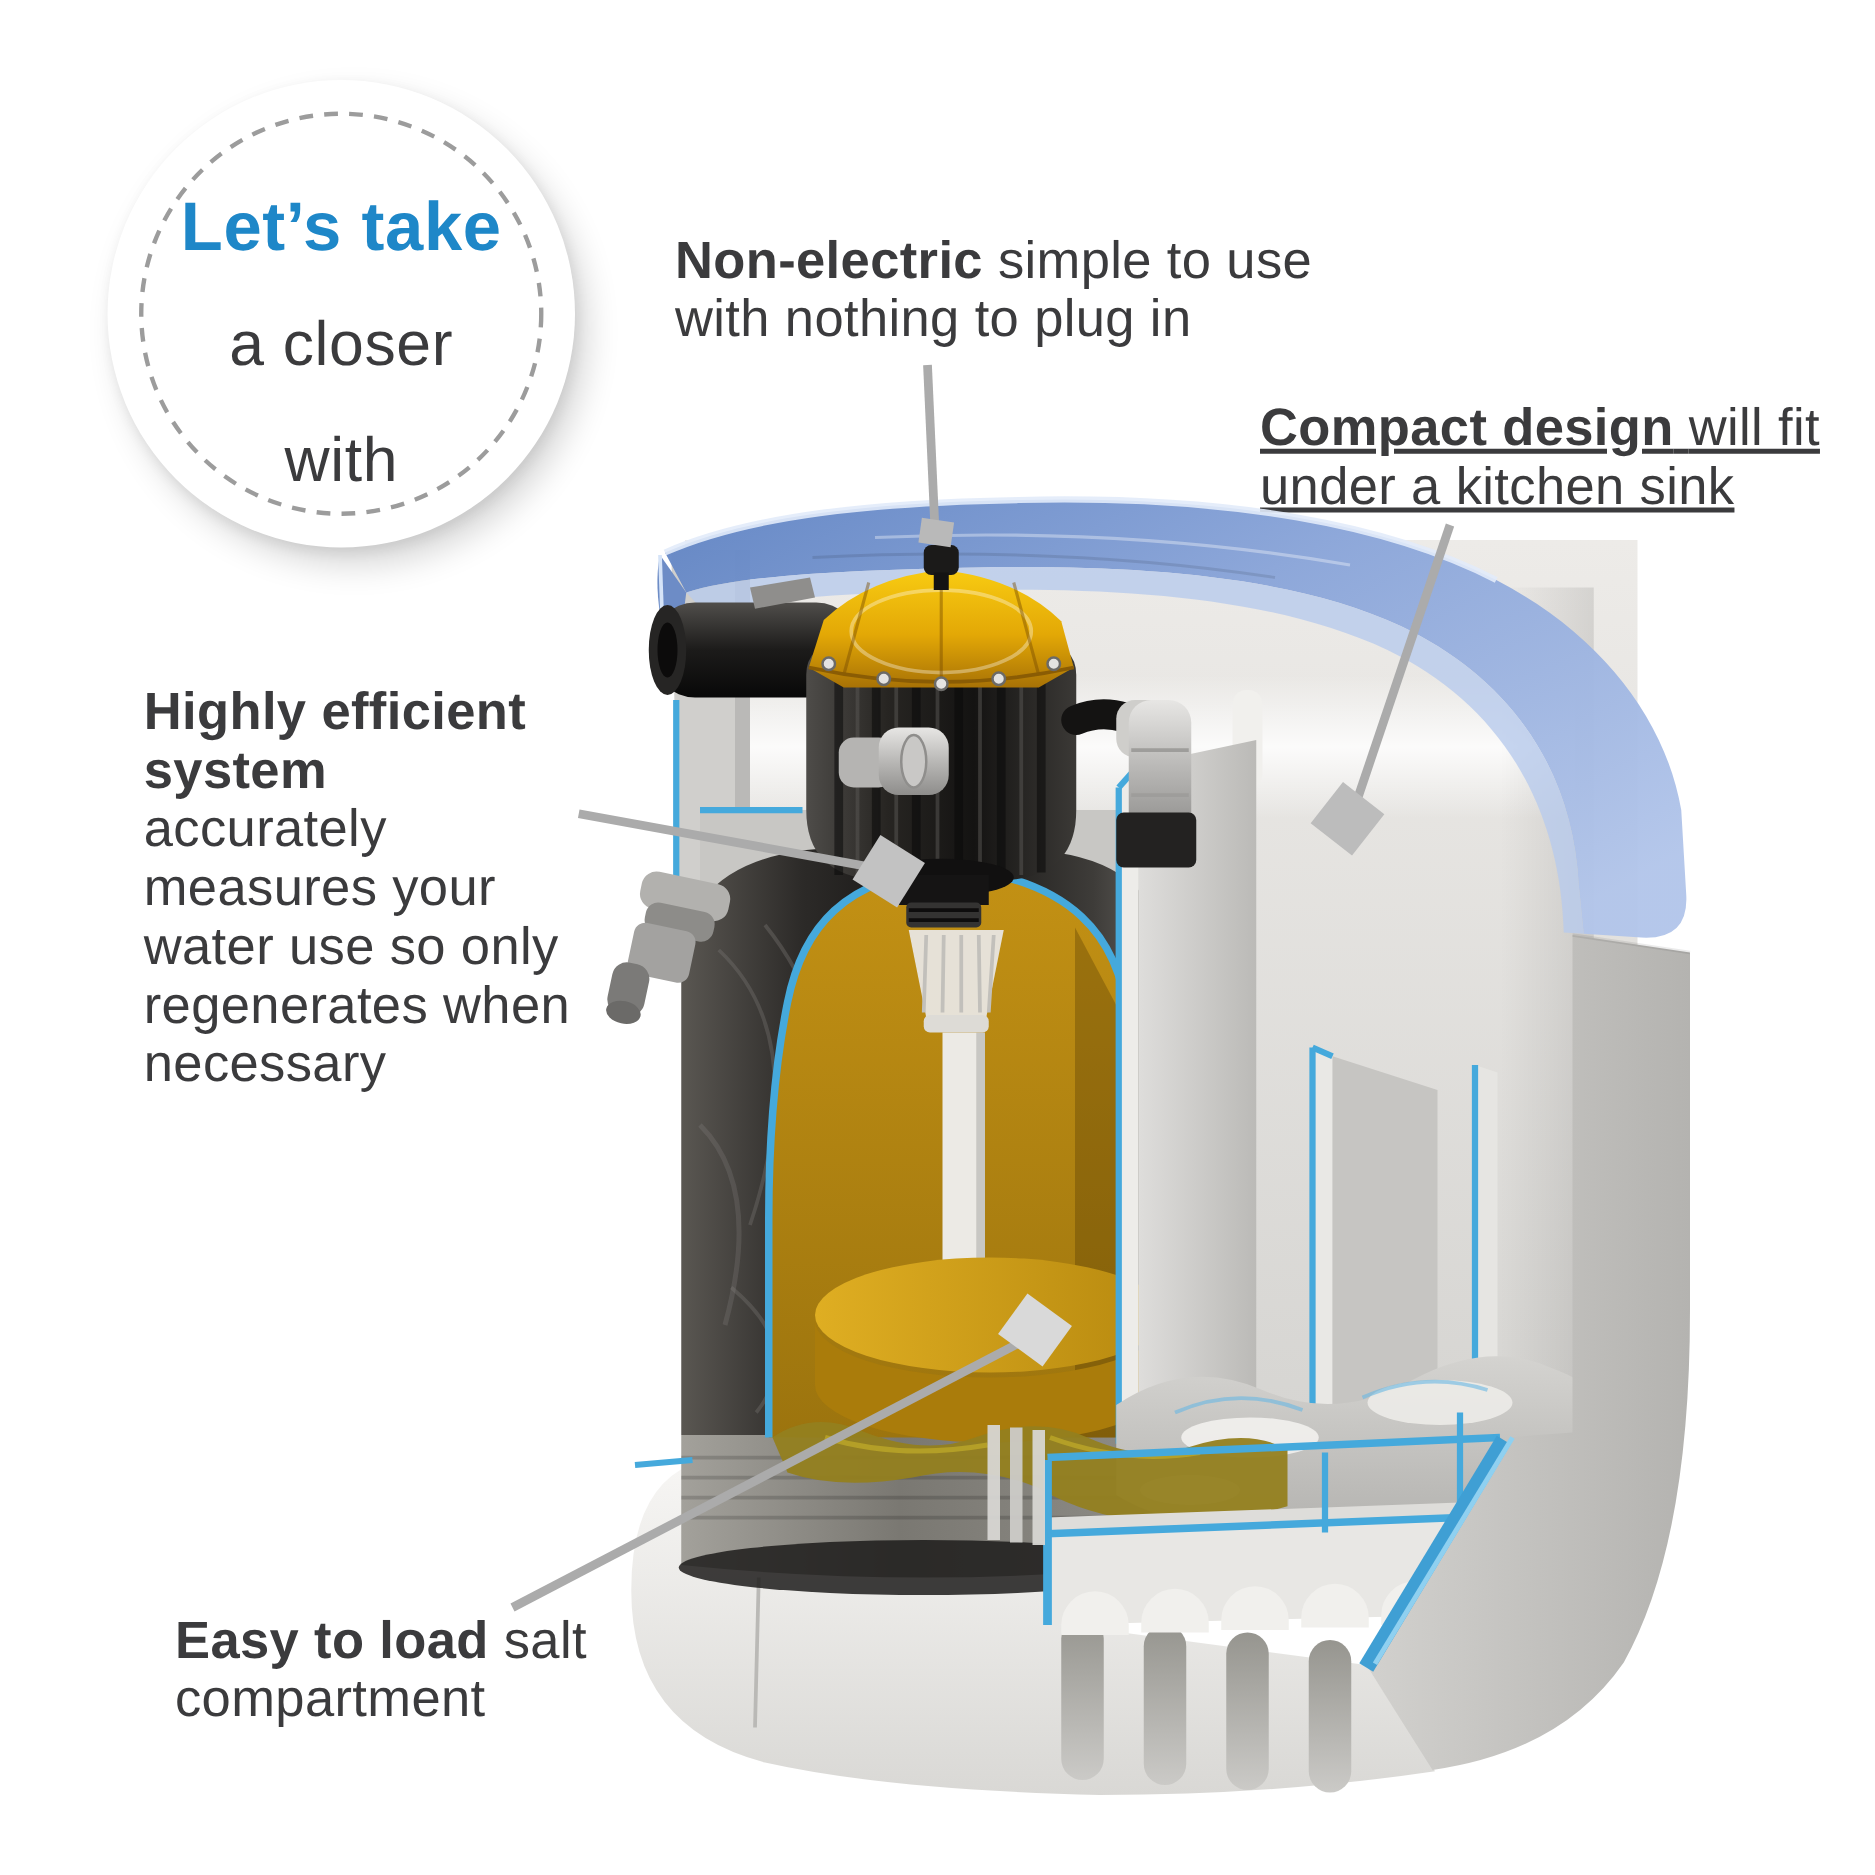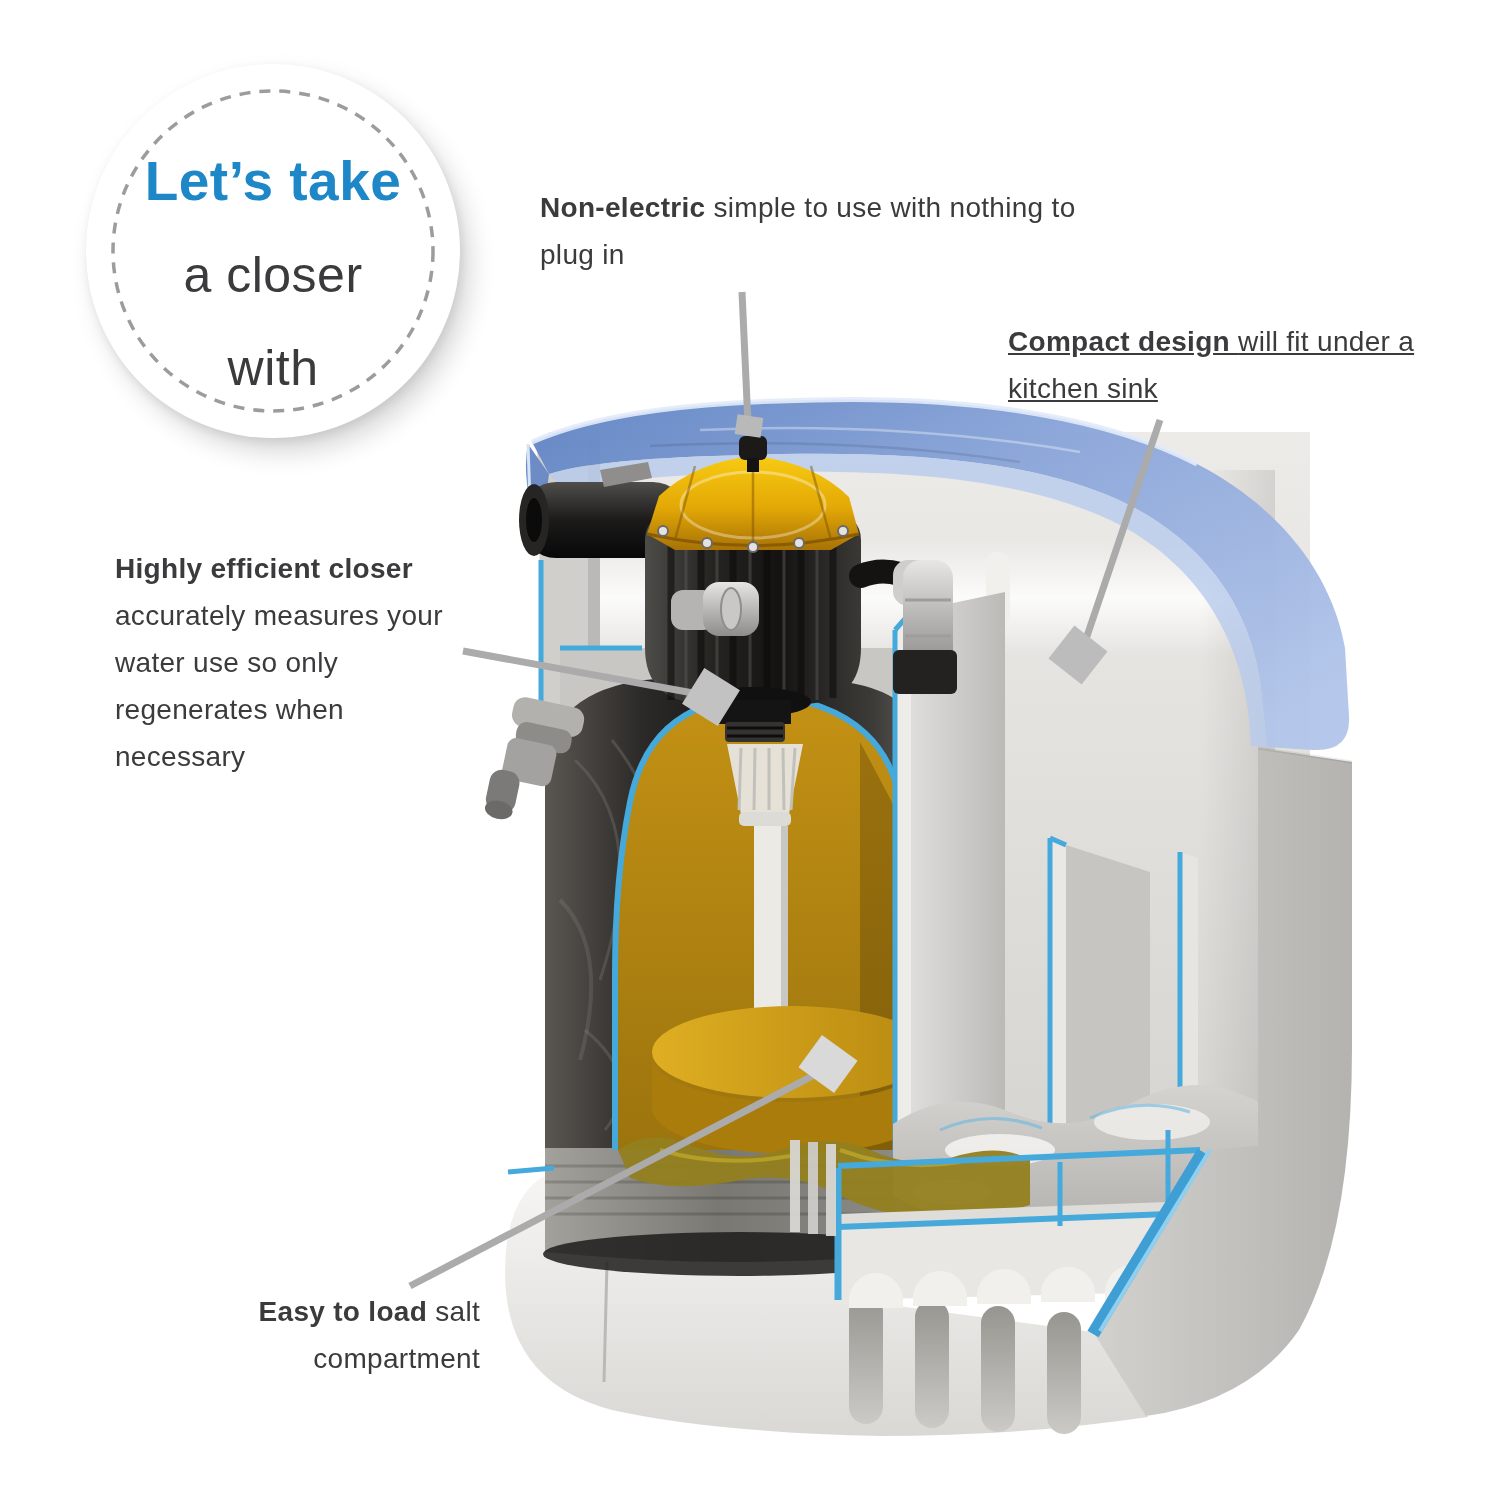--- a/index.html
+++ b/index.html
@@ -17,21 +17,21 @@
   .badge svg{position:absolute;inset:0;}
   .badge-text{
     position:absolute;inset:0;display:flex;flex-direction:column;
     align-items:center;justify-content:center;text-align:center;
     padding-top:2px;
   }
   .badge-l1{font-size:55px;font-weight:700;letter-spacing:.5px;line-height:60px;margin-top:44px;}
   .badge-l2,.badge-l3{font-size:50px;font-weight:400;color:#3b3b3d;line-height:57px;letter-spacing:.5px;margin-top:36px;}
   
   .ann{
-    position:absolute;font-size:28px;line-height:47px;color:#3b3b3d;
+    position:absolute;font-size:42px;line-height:47px;color:#3b3b3d;
     letter-spacing:.3px;
   }
   .ann b{font-weight:700;}
   .ann-nonelectric{left:540px;top:184px;width:545px;}
   .ann-compact{left:1008px;top:318px;width:480px;}
   .ann-efficient{left:115px;top:545px;width:350px;}
   .ann-salt{left:140px;top:1288px;width:340px;}
   
   .unit-svg{position:absolute;left:0;top:0;width:1500px;height:1500px;}
 </style>
@@ -53,24 +53,24 @@
 
   <div class="ann ann-nonelectric" style="color: rgb(59, 59, 61);">
     <b>Non-electric</b>
     <span>simple to use with nothing to plug in</span>
   </div>
   <div class="ann ann-compact" style="color: rgb(59, 59, 61); text-decoration: underline;">
     <b>Compact design</b>
     <span>will fit under a kitchen sink</span>
   </div>
   <div class="ann ann-efficient" style="color: rgb(59, 59, 61);">
-    <b>Highly efficient closer</b>
+    <b>Highly efficient system</b>
     <span>accurately measures your water use so only regenerates when necessary</span>
   </div>
-  <div class="ann ann-salt" style="color: rgb(59, 59, 61); text-align: right;">
+  <div class="ann ann-salt" style="color: rgb(59, 59, 61);">
     <b>Easy to load</b>
     <span>salt compartment</span>
   </div>
 
   <svg class="unit-svg" viewBox="0 0 1500 1500">
     <defs>
       <linearGradient id="gCav" x1="0" y1="0" x2="0" y2="1">
         <stop offset="0" stop-color="#edebe8"></stop>
           <stop offset="1" stop-color="#d5d4d1"></stop>
       </linearGradient>

